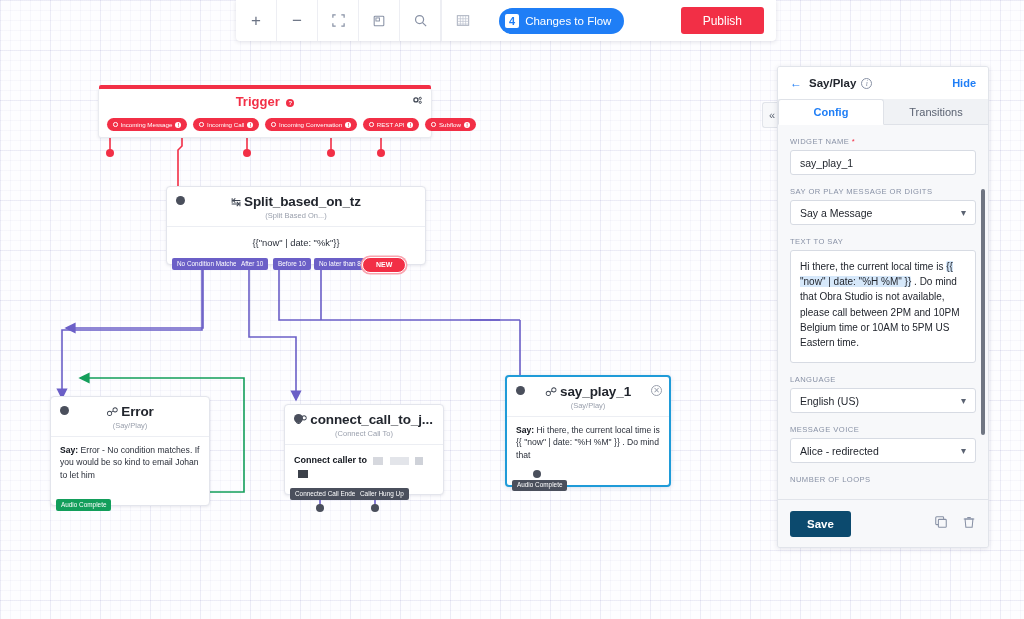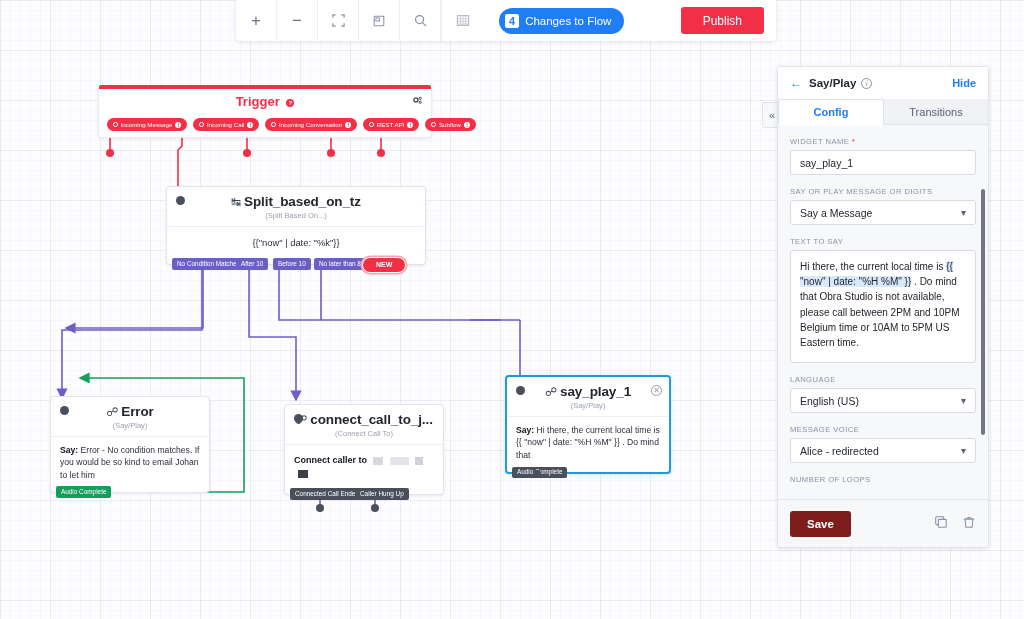--- a/index.html
+++ b/index.html
@@ -64,21 +64,21 @@
     border-radius: 50%; background: #4a4f5c;
   }
   .node-title {
     text-align: center; font-size: 13.5px; color: #22262e; font-weight: bold;
     padding-top: 7px; letter-spacing: -.1px;
   }
   .node-title .wicon { font-weight: normal; color: #3c4350; margin-right: 3px; font-size: 12px; }
   .node-sub { text-align: center; font-size: 7.5px; color: #9aa0ad; padding: 2px 0 6px; }
   .node-body {
     border-top: 1px solid #eceef3; font-size: 8.6px; color: #2a2f3a;
-    padding: 7px 9px 11px; line-height: 1.45;
+    padding: 7px 9px 24px; line-height: 1.45;
   }
   .node-body b { color: #10141c; }
   .pill {
     position: absolute; font-size: 6.4px; color: #fff; border-radius: 2px;
     padding: 2.5px 5px; white-space: nowrap; cursor: pointer; line-height: 1;
   }
   .pill-purple { background: #6b5fc7; }
   .pill-green  { background: #139e5b; }
   .pill-gray   { background: #4a4f5c; }
 
@@ -162,21 +162,21 @@
   #panel-sb {
     position: absolute; right: 3px; top: 64px; width: 4px; height: 246px;
     background: #707682; border-radius: 2px; cursor: pointer;
   }
   #panel-foot {
     position: absolute; left: 0; bottom: 0; width: 100%; height: 48px;
     background: #f7f8fa; border-top: 1px solid #e1e4ea;
     display: flex; align-items: center; padding: 0 12px;
   }
   #save-btn {
-    background: #7f1d1d; color: #fff; border: none; border-radius: 3px;
+    background: #0c4a6e; color: #fff; border: none; border-radius: 3px;
     height: 26px; padding: 0 17px; font-size: 11.5px; font-weight: bold; cursor: pointer;
     font-family: "Liberation Sans", sans-serif;
   }
   .foot-icon { margin-left: 14px; color: #8891a5; cursor: pointer; }
   #panel-foot .icons { margin-left: auto; display: flex; }
   #collapse {
     position: absolute; left: 762px; top: 102px; width: 19px; height: 26px;
     background: #f7f8fa; border: 1px solid #e1e4ea; border-right: none;
     border-radius: 3px 0 0 3px; display: flex; align-items: center; justify-content: center;
     color: #5b6372; font-size: 11px; cursor: pointer;

